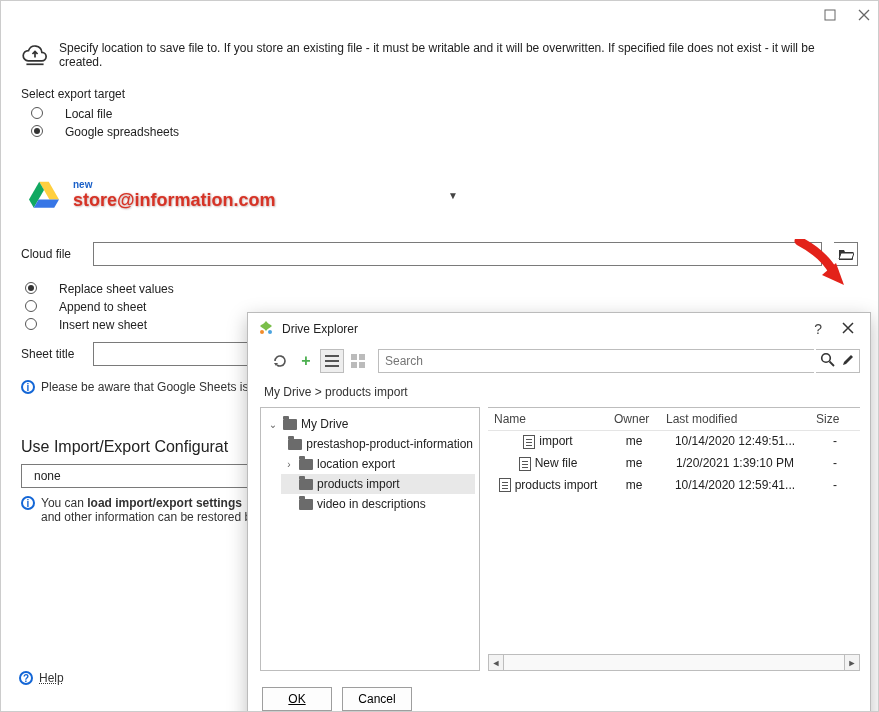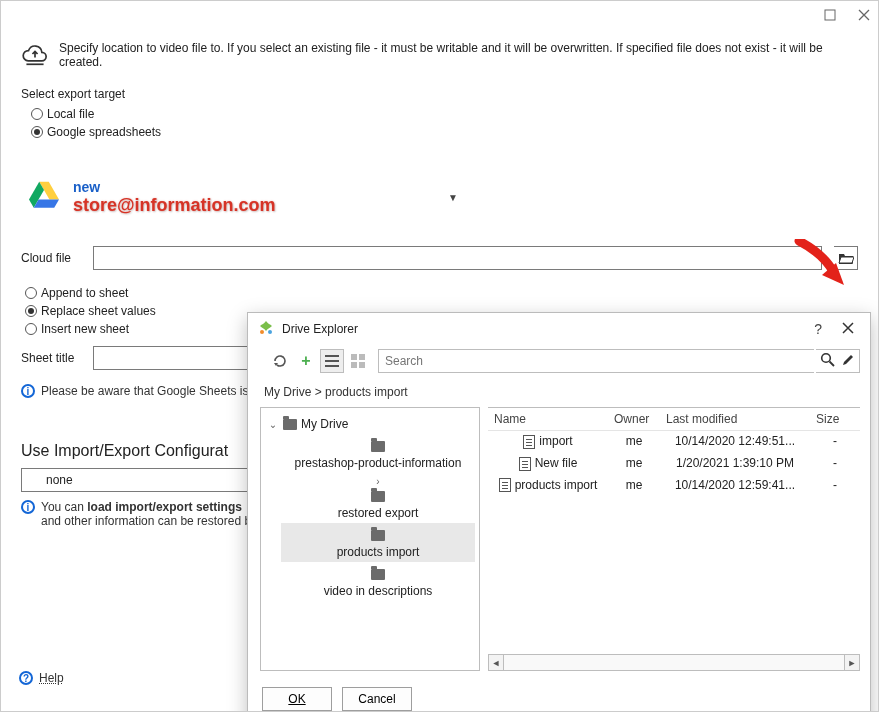--- a/index.html
+++ b/index.html
@@ -18,40 +18,40 @@
   
   .win-btns { position:absolute; top:6px; right:6px; display:flex; gap:18px; color:#555;}
   .win-btn { width:16px; height:16px; display:flex; align-items:center; justify-content:center; cursor:pointer; }
 
   .main { padding: 40px 20px 16px 20px; }
 
   .hint-row { display:flex; align-items:center; gap:10px; margin-bottom:18px;}
   .cloud-icon { width:28px; }
 
   .section-label { margin:6px 0 4px 0;}
-  .radio-row { display:flex; align-items:center; gap:4px; margin-left:10px; padding:2px 0; }
+  .radio-row { display:flex; align-items:flex-start; gap:22px; margin-left:10px; padding:2px 0; }
   .radio-dot-outer { width:12px; height:12px; border-radius:50%; border:1px solid #555; display:flex; align-items:center; justify-content:center; }
   .radio-dot-inner { width:6px; height:6px; border-radius:50%; background:#333; }
 
   .drive-account { display:flex; align-items:flex-start; gap:12px; margin:38px 0 30px 6px;}
   .drive-logo { width:34px; }
-  .acct-name { color:#1a60c8; font-weight:bold; font-size:14px; }
+  .acct-name { color:#1a60c8; font-weight:bold; font-size:10px; }
   .acct-email { color:#d63326; font-weight:bold; font-size:18px; text-shadow:0 0 2px rgba(214,51,38,0.3), 1px 1px 2px rgba(0,0,0,0.2); }
   .acct-dd { margin-left:auto; margin-right:400px; font-size:10px; color:#444; align-self:center;}
 
   .field-row { display:flex; align-items:center; gap:12px; margin-bottom:14px;}
   .field-row label { width:60px; }
   .txt { flex:1; height:24px; border:1px solid #7a7a7a; background:#fff; padding:0 6px; font:inherit; }
   .open-btn { width:24px; height:24px; border:1px solid #7a7a7a; border-left:none; display:flex; align-items:center; justify-content:center; cursor:pointer;}
 
   .info-row { display:flex; align-items:center; gap:6px; color:#333; margin:10px 0;}
   .info-i { width:14px; height:14px; border-radius:50%; border:2px solid #1366d6; color:#1366d6; font-weight:bold; font-size:10px; display:flex; align-items:center; justify-content:center; flex-shrink:0;}
 
   .sect-h { font-size:16px; margin:44px 0 8px 0;}
-  .cfg-input { width:240px; height:24px; border:1px solid #7a7a7a; padding:2px 24px; font:inherit; display:flex; align-items:center;}
+  .cfg-input { width:240px; height:24px; border:1px solid #7a7a7a; padding:2px 12px; font:inherit; display:flex; align-items:center;}
 
   .help { position:absolute; left:18px; bottom:26px; display:flex; align-items:center; gap:6px; color:#1366d6; cursor:pointer;}
   .help span[data-bind] { color:#333; text-decoration: underline dotted; }
   .help-q { width:14px;height:14px;border-radius:50%;border:2px solid #1366d6;display:flex;align-items:center;justify-content:center;font-size:10px;font-weight:bold;}
 
   
   .red-arrow { position:absolute; top:238px; right:34px; width:50px; height:46px; pointer-events:none;}
   .red-arrow svg{width:100%;height:100%;}
 
   
@@ -74,21 +74,21 @@
   .crumbs{padding:4px 16px 8px 16px;color:#333;}
 
   .body { display:flex; flex:1; padding:0 10px 6px 12px; gap:8px; min-height:0;}
   .tree-pane{width:220px;border:1px solid #bdbdbd;overflow:auto;padding:6px 4px;}
   .tree-row{display:flex;align-items:center;gap:4px;padding:3px 2px;cursor:pointer;white-space:nowrap;}
   .tree-row.sel{background:#e8e8e8;}
   .tree-caret{width:12px;text-align:center;color:#666;font-size:10px;}
   .tree-caret.none{visibility:hidden;}
   .folder-ic{width:14px;height:11px;background:#6b6b6b;position:relative;border-radius:1px;flex-shrink:0;}
   .folder-ic::before{content:"";position:absolute;top:-3px;left:0;width:6px;height:3px;background:#6b6b6b;border-radius:1px 1px 0 0;}
-  .ind1{margin-left:16px;flex-direction:column;}
+  .ind1{margin-left:16px;}
 
   .list-pane{flex:1;border-top:1px solid #bdbdbd;border-bottom:1px solid #bdbdbd;display:flex;flex-direction:column;min-height:0;position:relative;}
   .list-head{display:flex;background:#fff;border-bottom:1px solid #e5e5e5;}
   .list-head>div{padding:4px 6px;color:#444;}
   .c-name{width:120px;} .c-owner{width:52px;} .c-mod{width:150px;} .c-size{flex:1;}
   .list-rows{flex:1;overflow:hidden;}
   .lrow{display:flex;align-items:center;border-bottom:1px solid transparent;text-align:center;}
   .lrow>div{padding:3px 6px;}
   .file-ic{display:inline-block;width:12px;height:14px;border:1px solid #555;position:relative;margin-right:4px;vertical-align:middle;}
   .file-ic::before{content:"";position:absolute;left:2px;top:3px;right:2px;height:1px;background:#555;box-shadow:0 3px 0 #555,0 6px 0 #555;}
@@ -119,21 +119,21 @@
 <div class="main">
 
   <div class="hint-row">
     <span class="cloud-icon">
       <svg viewBox="0 0 32 28" width="28" height="24">
         <path d="M24 12a8 8 0 0 0-15.5-2A6 6 0 0 0 8 22h16a5 5 0 0 0 0-10z" fill="none" stroke="#333" stroke-width="2"></path>
         <path d="M16 18 v-7 M13 14 l3-3 3 3" fill="none" stroke="#333" stroke-width="2"></path>
         <line x1="6" y1="26" x2="26" y2="26" stroke="#333" stroke-width="2"></line>
       </svg>
     </span>
-    <span data-bind="window.hint">Specify location to video file to. If you select an existing file - it must be writable and it will be overwritten. If specified file does not exist - it will be created.</span>
+    <span data-bind="window.hint">Specify location to save file to. If you store an existing file - it must be writable and it will be overwritten. If specified file does not exist - it will be created.</span>
   </div>
 
   <div class="section-label" data-bind="target.label">Select export target</div>
   <div class="radio-row">
     <span class="radio-dot-outer"></span>
     <span data-bind="target.local">Local file</span>
   </div>
   <div class="radio-row">
     <span class="radio-dot-outer">
         <span class="radio-dot-inner"></span>
@@ -161,28 +161,28 @@
     <input class="txt" value="" style="">
     <div class="open-btn">
       <svg width="16" height="14" viewBox="0 0 16 14">
         <path d="M1 3h5l1 2h8v7a1 1 0 0 1-1 1H1z" fill="#333"></path>
         <path d="M3 6h13l-2 6H1z" fill="#fff" stroke="#333"></path>
       </svg>
     </div>
   </div>
 
   <div class="radio-row" style="margin-left:4px">
-    <span class="radio-dot-outer"></span>
-    <span data-bind="sheet_mode.append">Append to sheet</span>
-  </div>
-  <div class="radio-row" style="margin-left:4px">
     <span class="radio-dot-outer">
         <span class="radio-dot-inner"></span>
       </span>
     <span data-bind="sheet_mode.replace">Replace sheet values</span>
+  </div>
+  <div class="radio-row" style="margin-left:4px">
+    <span class="radio-dot-outer"></span>
+    <span data-bind="sheet_mode.append">Append to sheet</span>
   </div>
   <div class="radio-row" style="margin-left:4px">
     <span class="radio-dot-outer"></span>
     <span data-bind="sheet_mode.insert">Insert new sheet</span>
   </div>
 
   <div class="field-row" style="margin-top:8px">
     <label data-bind="sheet_title.label">Sheet title</label>
     <input class="txt" style="flex: 0 0 164px;" value="">
   </div>
@@ -287,21 +287,21 @@
         <span data-bind="explorer.tree.0.label">My Drive</span>
       </div>
       <div class="tree-row ind1">
         <span class="tree-caret none"> </span>
         <span class="folder-ic"></span>
         <span data-bind="explorer.tree.1.label">prestashop-product-information</span>
       </div>
       <div class="tree-row ind1">
         <span class="tree-caret">›</span>
         <span class="folder-ic"></span>
-        <span data-bind="explorer.tree.2.label">restored export</span>
+        <span data-bind="explorer.tree.2.label">location export</span>
       </div>
       <div class="tree-row ind1 sel">
         <span class="tree-caret none"> </span>
         <span class="folder-ic"></span>
         <span data-bind="explorer.tree.3.label">products import</span>
       </div>
       <div class="tree-row ind1">
         <span class="tree-caret none"> </span>
         <span class="folder-ic"></span>
         <span data-bind="explorer.tree.4.label">video in descriptions</span>

